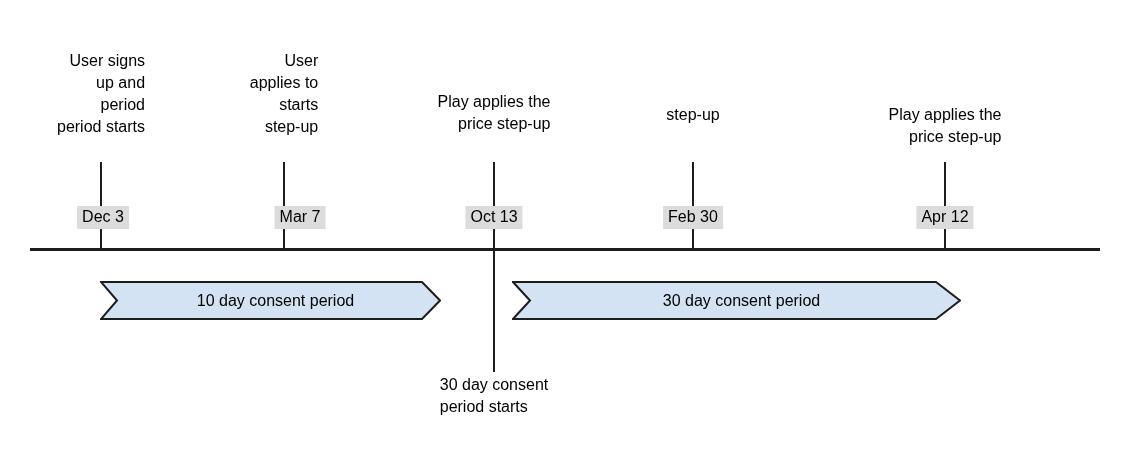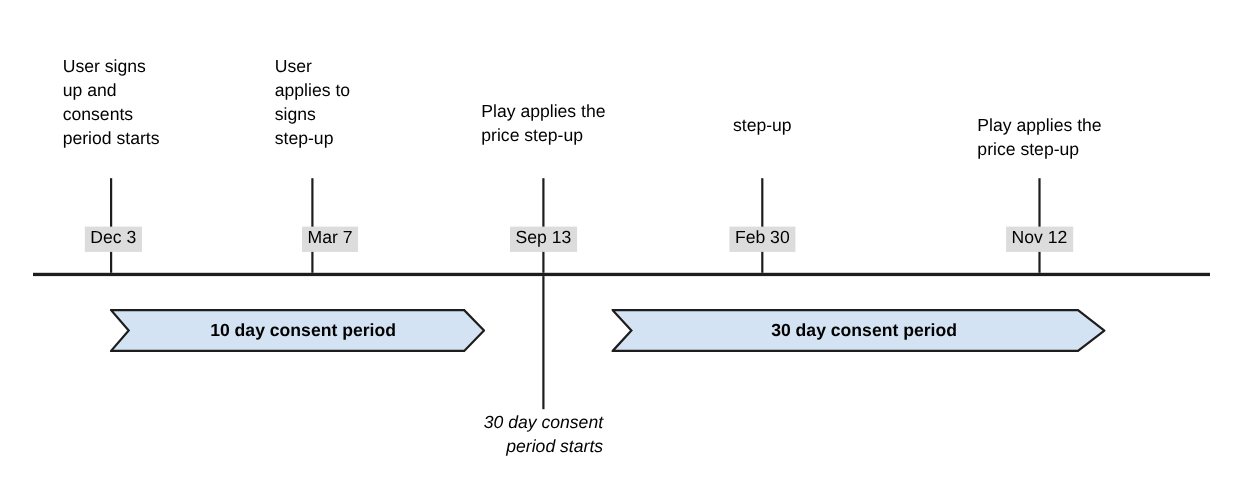--- a/index.html
+++ b/index.html
@@ -45,32 +45,31 @@
     background: #dcdcdc;
     padding: 1px 5px 2px 5px;
     font-size: 16px;
     line-height: 20px;
     white-space: nowrap;
     z-index: 2;
   }
   .desc {
     position: absolute;
     transform: translateX(-50%);
-    text-align: left;
+    text-align: right;
     font-size: 16px;
     line-height: 22px;
   }
   .desc div { white-space: nowrap; }
   .note {
     position: absolute;
     transform: translateX(-50%);
-    text-align: right;
+    text-align: left;
     font-size: 16px;
     line-height: 22px;
-    font-style: italic;
   }
   .note div { white-space: nowrap; }
   .period-arrow {
     position: absolute;
     top: 281px;
     height: 39px;
     z-index: 1;
   }
   .period-arrow svg { display: block; }
   .period-arrow polygon {
@@ -79,80 +78,79 @@
     stroke-linejoin: miter;
   }
   .period-label {
     position: absolute;
     inset: 0;
     display: flex;
     align-items: center;
     justify-content: center;
     font-size: 16px;
     padding-left: 10px;
-    font-weight: bold;
   }
 </style>
 </head>
 <body>
 
 <div id="canvas">
 
   <div class="axis"></div>
 
   <div class="tick" style="left:101px"></div>
   <div class="date-badge" style="left:103px">Dec 3</div>
   <div class="desc" style="left:101px; top:50px">
     <div>User signs</div>
     <div>up and</div>
-    <div>consents</div>
+    <div>period</div>
     <div>period starts</div>
   </div>
 
   <div class="tick" style="left:284px"></div>
   <div class="date-badge" style="left:300px">Mar 7</div>
   <div class="desc" style="left:284px; top:50px">
     <div>User</div>
     <div>applies to</div>
-    <div>signs</div>
+    <div>starts</div>
     <div>step-up</div>
   </div>
 
   <div class="tick" style="left:494px"></div>
   <div class="tick-below" style="left:494px"></div>
-  <div class="date-badge" style="left:494px">Sep 13</div>
+  <div class="date-badge" style="left:494px">Oct 13</div>
   <div class="desc" style="left:494px; top:91px">
     <div>Play applies the</div>
     <div>price step-up</div>
   </div>
   <div class="note" style="left:494px; top:374px">
     <div>30 day consent</div>
     <div>period starts</div>
   </div>
 
   <div class="tick" style="left:693px"></div>
   <div class="date-badge" style="left:693px">Feb 30</div>
   <div class="desc" style="left:693px; top:104px">
     <div>step-up</div>
   </div>
 
   <div class="tick" style="left:945px"></div>
-  <div class="date-badge" style="left:945px">Nov 12</div>
+  <div class="date-badge" style="left:945px">Apr 12</div>
   <div class="desc" style="left:945px; top:104px">
     <div>Play applies the</div>
     <div>price step-up</div>
   </div>
 
   <div class="period-arrow" style="left:100px; width:341px">
     <svg width="341" height="39" viewBox="0 0 341 39">
       <polygon points="1,1 322,1 340,19.5 322,38 1,38 17,19.5" fill="#d3e3f3"></polygon>
     </svg>
     <span class="period-label">10 day consent period</span>
   </div>
 
-  <div class="period-arrow" style="left:556px; width:449px">
+  <div class="period-arrow" style="left:512px; width:449px">
     <svg width="449" height="39" viewBox="0 0 449 39">
       <polygon points="1,1 424,1 448,19.5 424,38 1,38 18,19.5" fill="#d3e3f3"></polygon>
     </svg>
     <span class="period-label">30 day consent period</span>
   </div>
 
 </div>
 
 </body></html>

